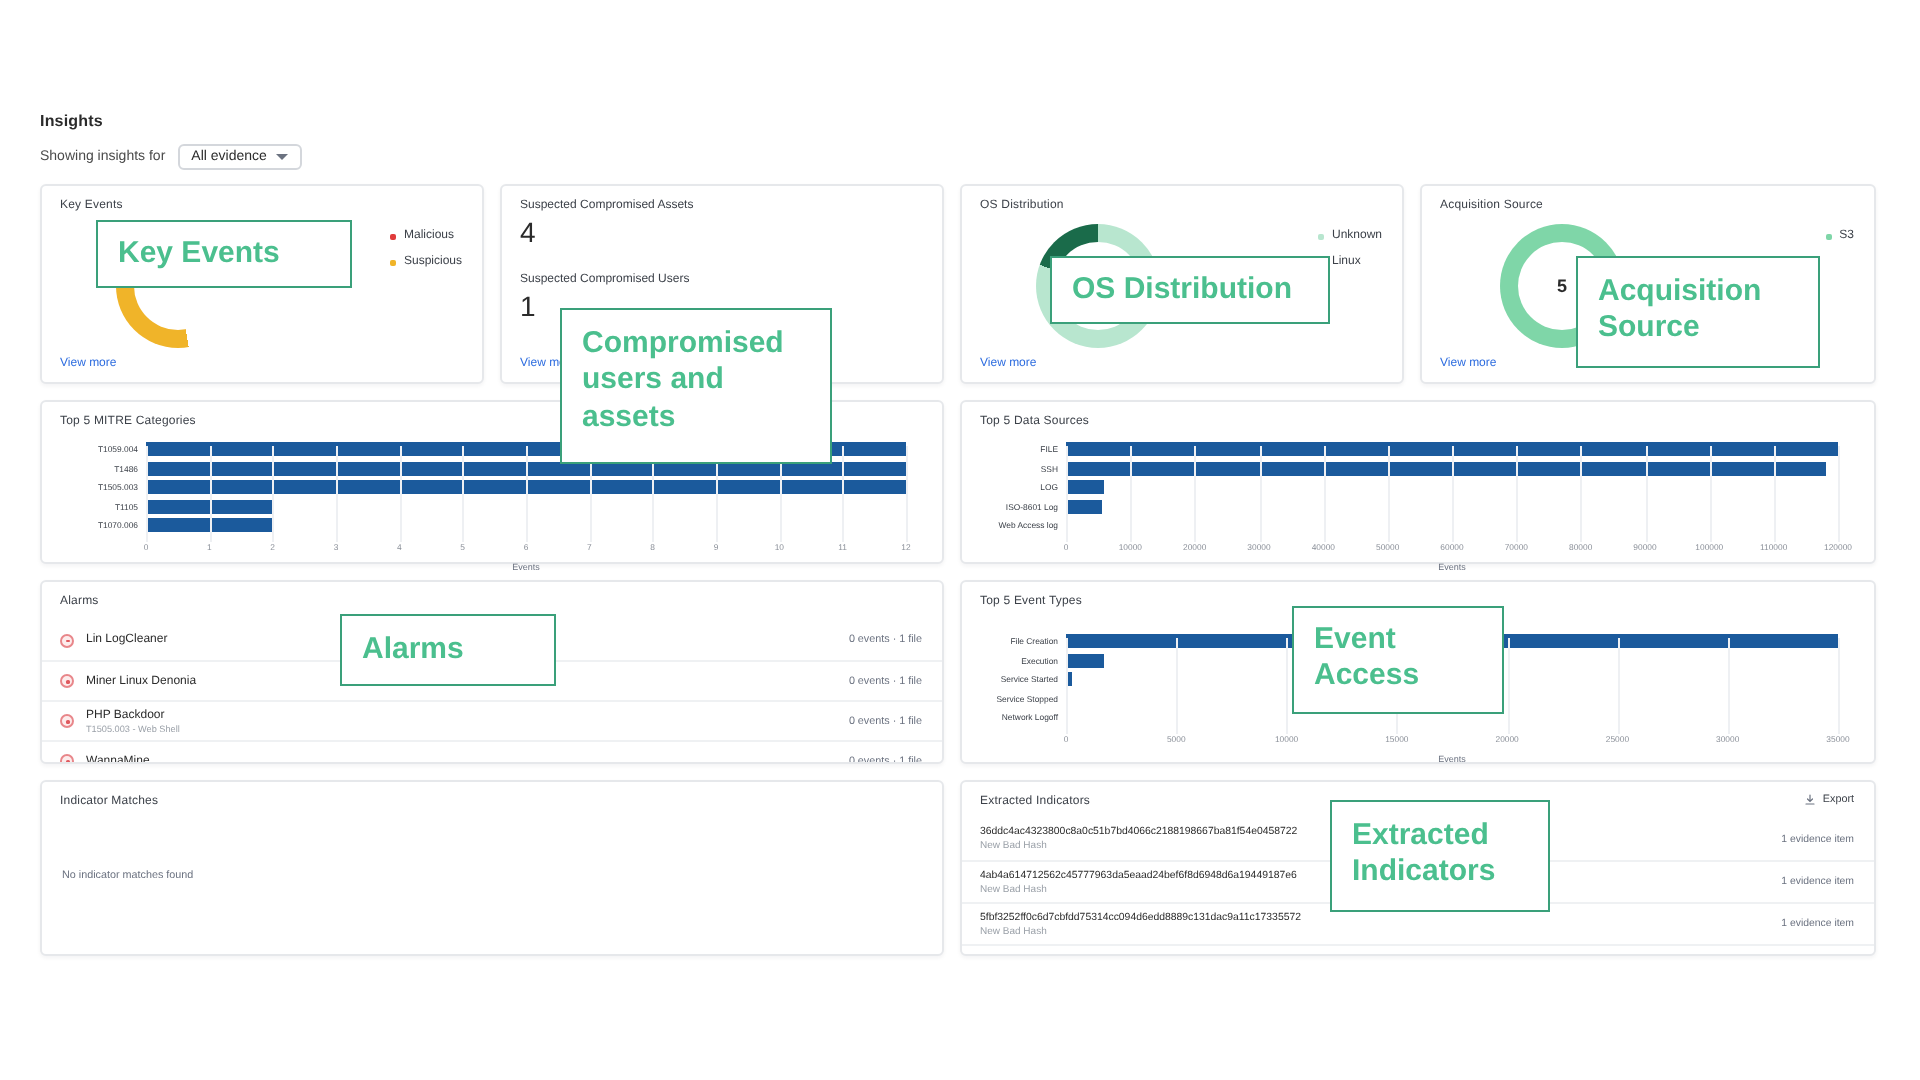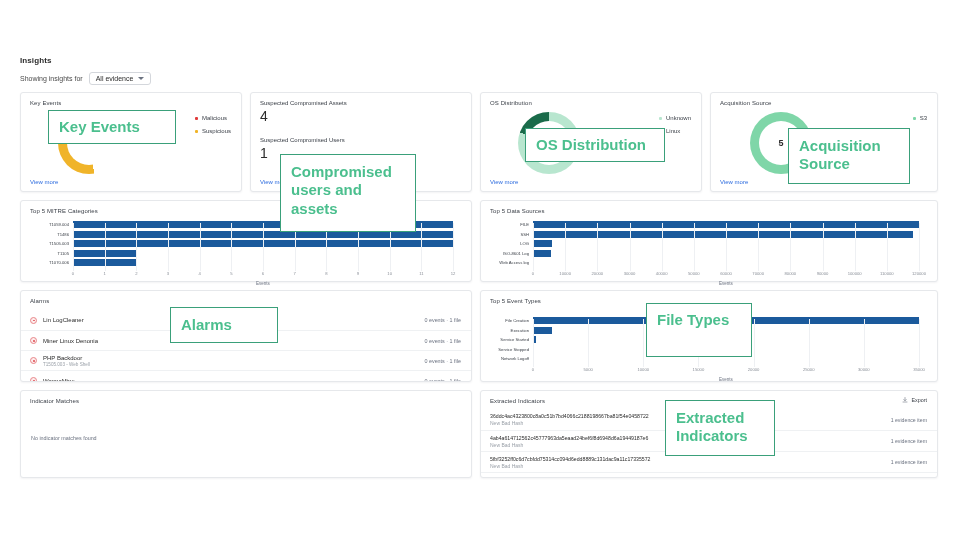--- a/index.html
+++ b/index.html
@@ -427,20 +427,20 @@
   <div class="callout" style="left:788px; top:128px; width:122px; height:56px; align-items:flex-start; padding-top:8px;">
     <span>Acquisition Source</span>
   </div>
 
   <div class="callout" style="left:170px; top:307px; width:108px; height:36px;">
     <span>Alarms</span>
   </div>
 
 
   <div class="callout" style="left:646px; top:303px; width:106px; height:54px; align-items:flex-start; padding-top:7px;">
-    <span>File Types</span>
+    <span>Event Access</span>
   </div>
 
   <div class="callout" style="left:665px; top:400px; width:110px; height:56px; align-items:flex-start; padding-top:8px;">
     <span>Extracted Indicators</span>
   </div>
 
 </div>
 
 </body></html>

